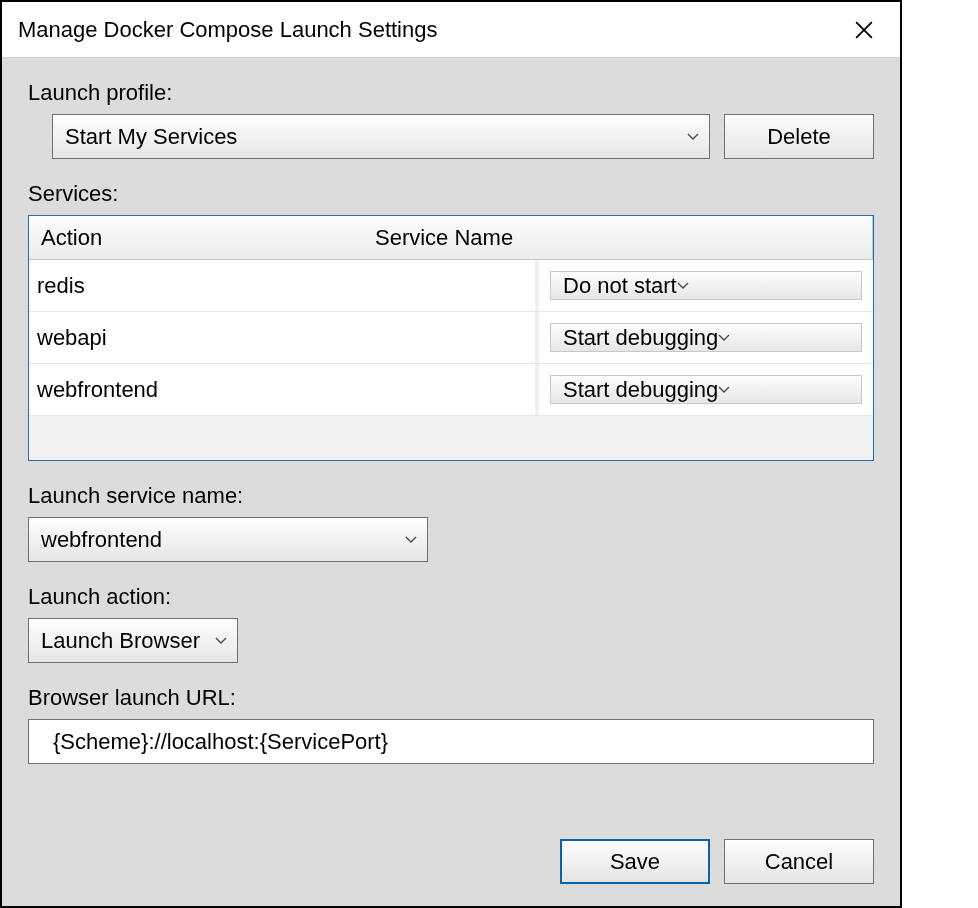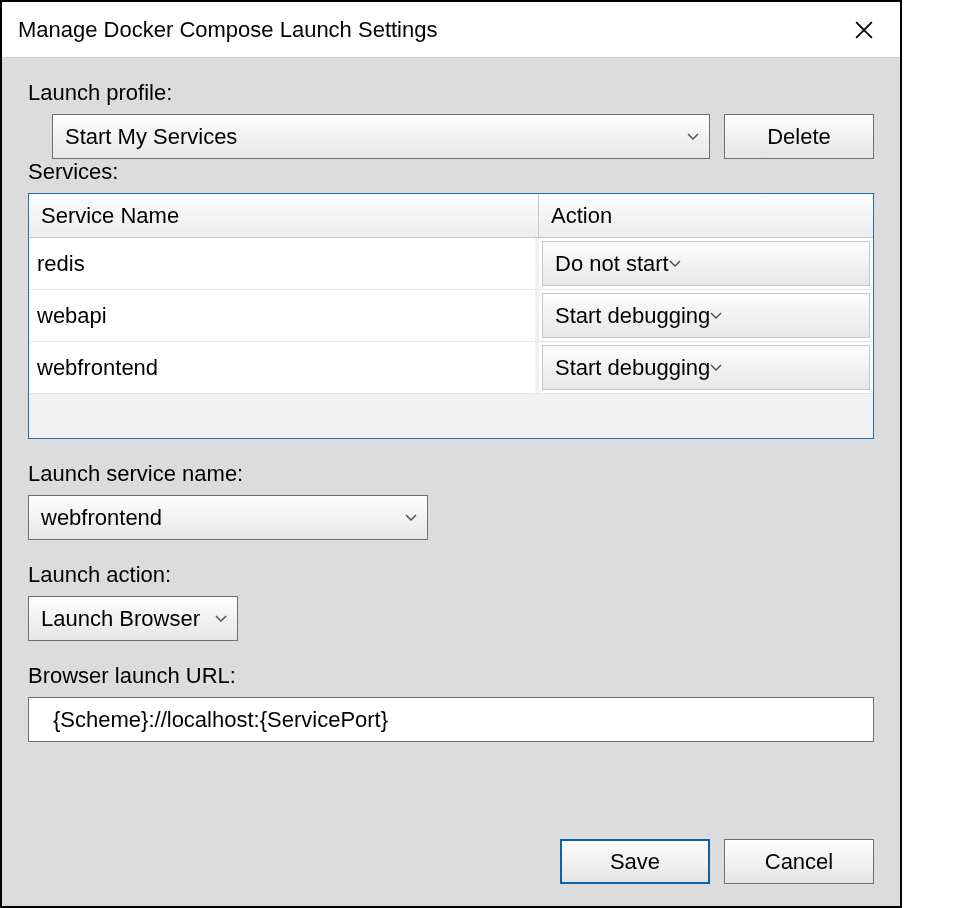--- a/index.html
+++ b/index.html
@@ -53,20 +53,21 @@
     }
     .label {
       font-size: 22px;
       color: #000;
       margin-bottom: 8px;
     }
     .row-profile {
       display: flex;
       gap: 14px;
       align-items: stretch;
+      margin-bottom: 22px;
       padding-left: 24px;
     }
     .combo {
       position: relative;
       height: 45px;
       border: 1px solid #707070;
       background: linear-gradient(#fefefe, #e6e6e6);
       display: flex;
       align-items: center;
       padding: 0 12px;
@@ -128,21 +129,21 @@
     .td-name {
       width: 510px;
       display: flex;
       align-items: center;
       padding: 0 8px;
       font-size: 22px;
       border-right: 4px solid #f0f0f0;
     }
     .td-action {
       flex: 1;
-      padding: 3px;
+      padding: 11px;
     }
     .action-combo {
       height: 100%;
       width: 100%;
       border: 1px solid #c7c7c7;
       background: linear-gradient(#fdfdfd, #e7e7e7);
       display: flex;
       align-items: center;
       padding: 0 12px;
       font-size: 22px;
@@ -205,22 +206,22 @@
         </span>
       </div>
       <div class="btn btn-delete">
         <span>Delete</span>
       </div>
     </div>
 
     <div class="label">Services:</div>
     <div class="services-table">
       <div class="thead">
+        <div class="th th-action">Action</div>
         <div class="th th-name">Service Name</div>
-        <div class="th th-action">Action</div>
       </div>
 
       <div class="trow">
         <div class="td-name">redis</div>
         <div class="td-action">
           <div class="action-combo">
             <span>Do not start</span>
             <span class="chev">
               <svg viewBox="0 0 12 8">
                   <path d="M1 1 L6 6 L11 1" stroke="#4a4a4a" stroke-width="1.4" fill="none"></path>

